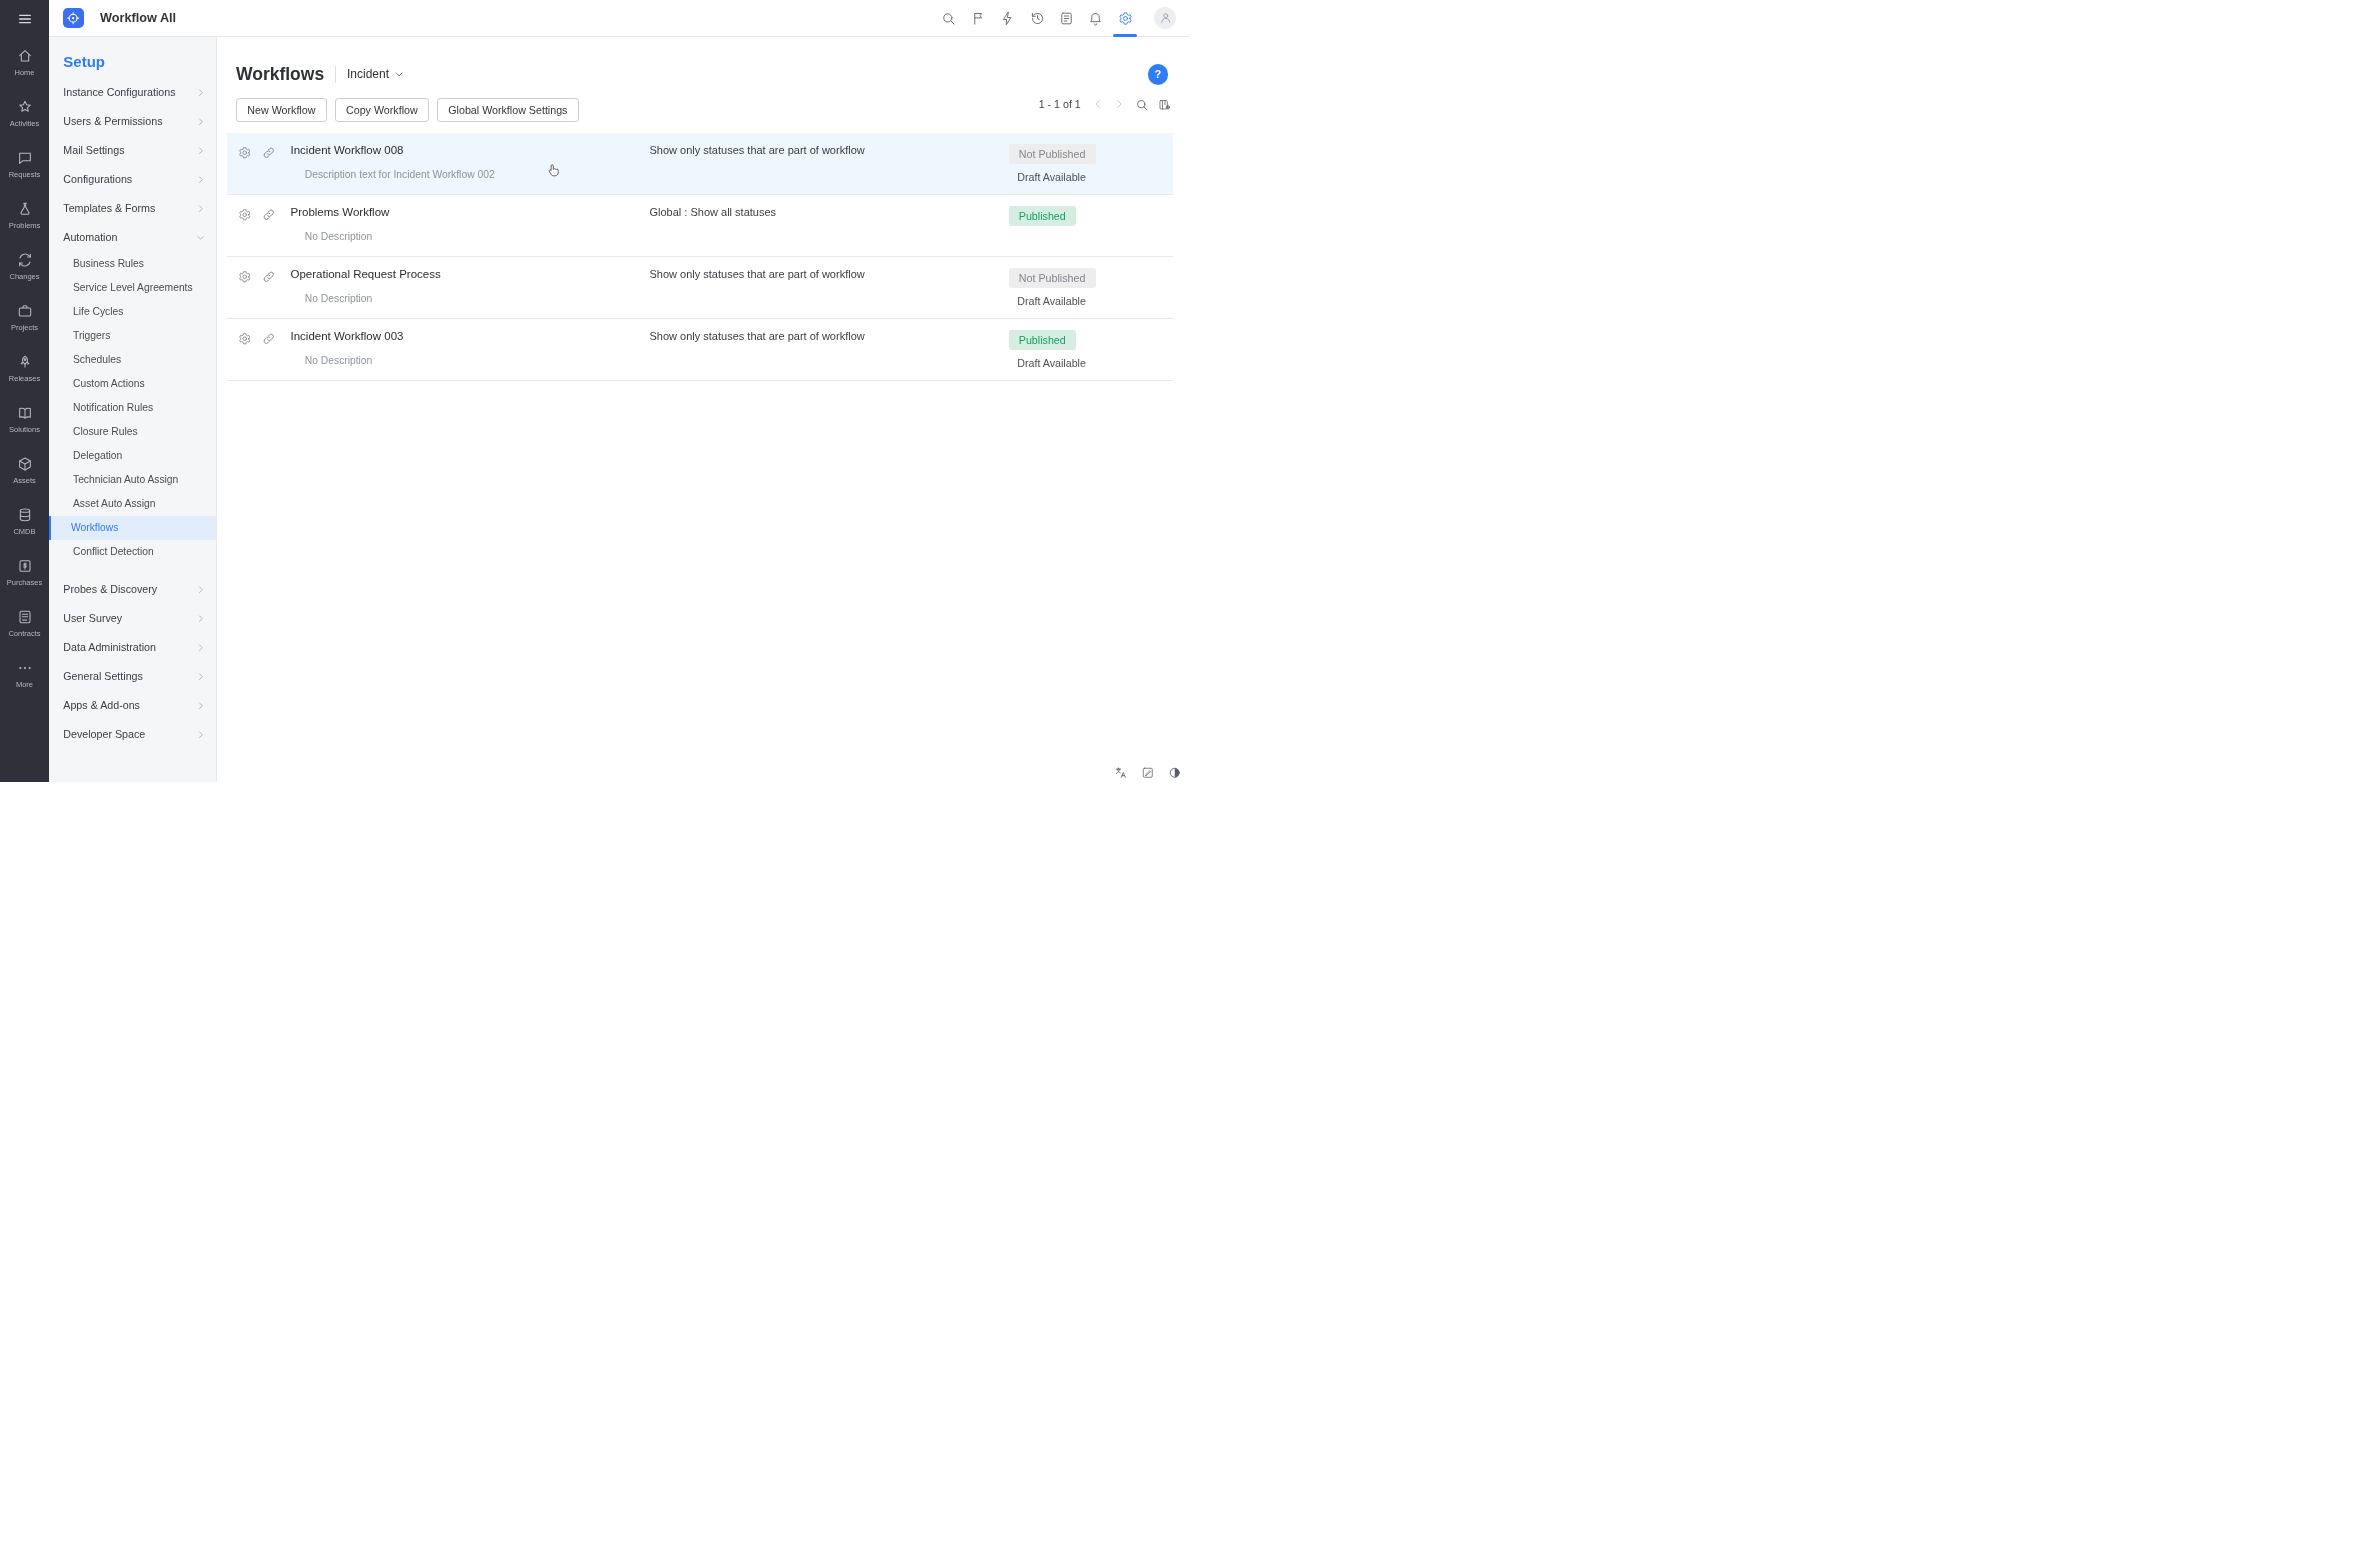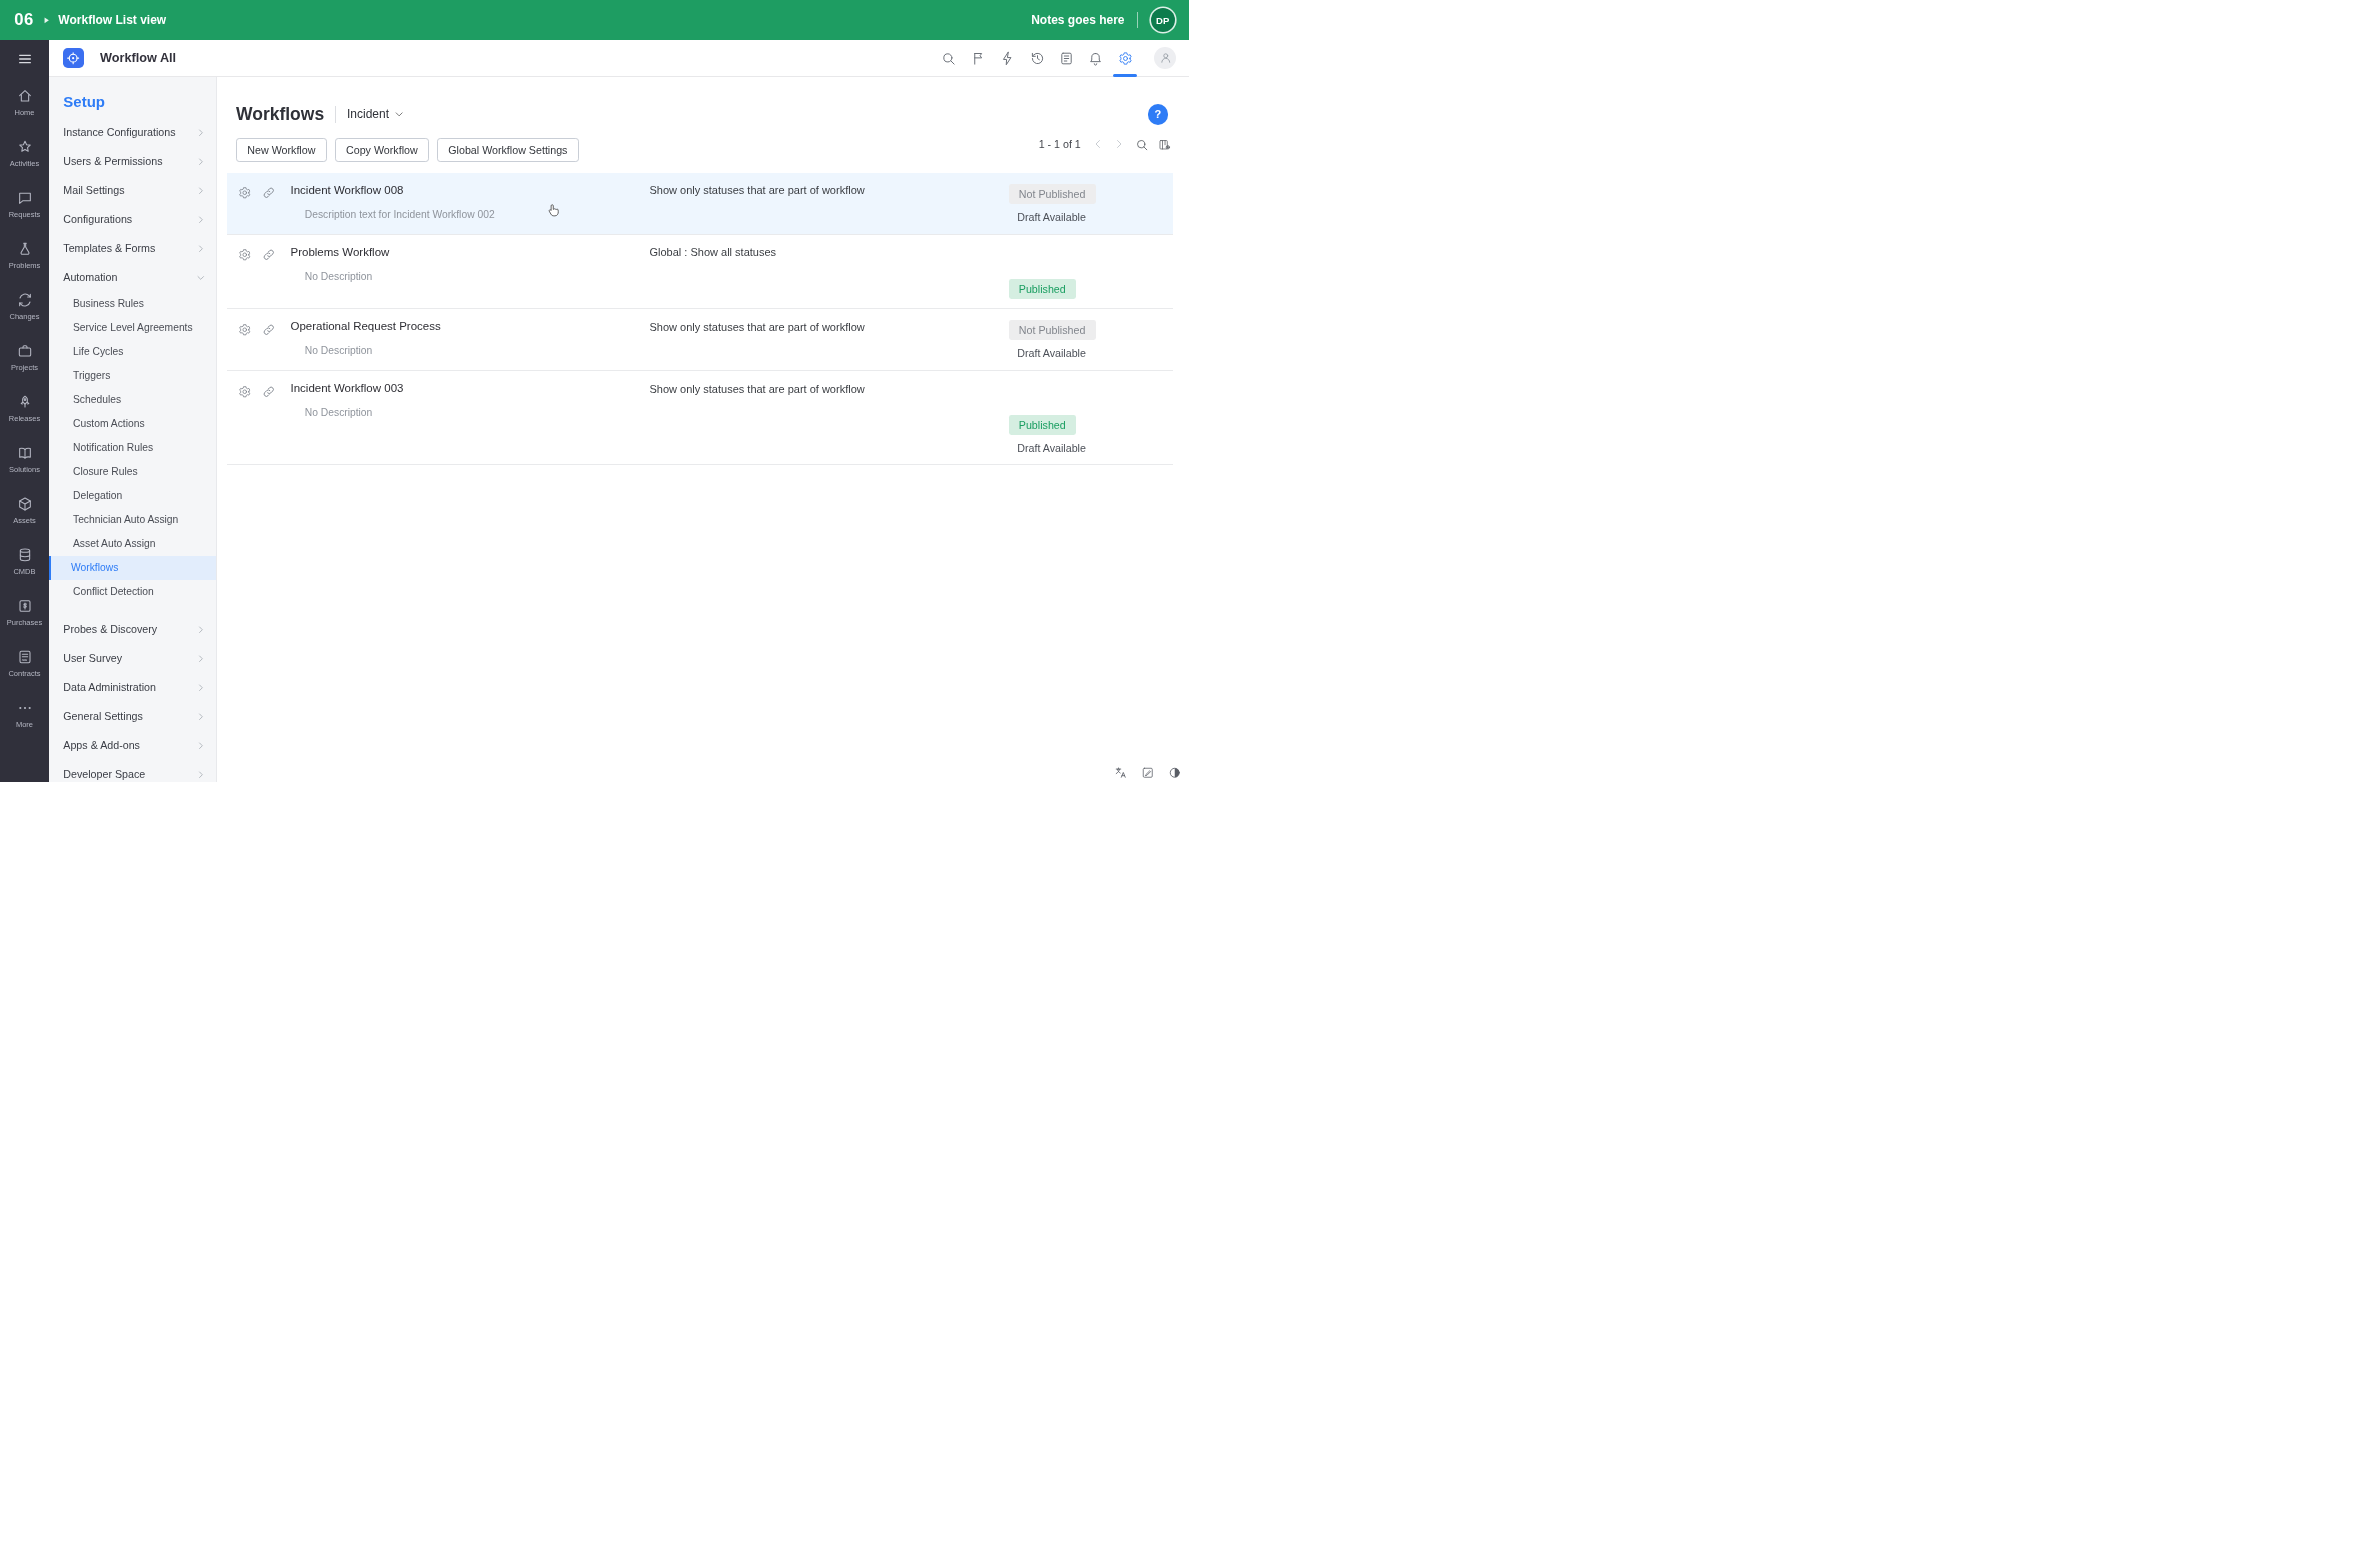--- a/index.html
+++ b/index.html
@@ -114,52 +114,36 @@
   .th { font-size:10.7px; color:#5f6368; }
   .trow { min-height:62px; border-bottom:0.8px solid #e9eaec; padding:11px 0 9.5px 0; position:relative; }
   .trow.highlighted { background:var(--row-highlight,#eef6fe); }
   .cell-icons { display:flex; gap:11px; align-items:flex-start; padding-left:11px; padding-top:2.4px; }
   .row-ic { width:13.5px; height:13.5px; display:inline-flex; color:#7a8089; cursor:pointer; }
   .row-ic svg { width:100%; height:100%; }
   .wf-name { font-size:11.5px; font-weight:500; color:#2d2d33; cursor:pointer; }
   .wf-desc { font-size:10.3px; color:#8f949c; margin-top:13px; padding-left:14.3px; }
   .wf-settings { font-size:11px; color:#3a3d42; padding-top:0.8px; }
   .badge { display:inline-block; padding:4px 10.3px; border-radius:2.4px; font-size:10.7px; }
-  .badge.published { background:var(--published-bg,#d5eee1); color:var(--published-text,#1a9e61);margin-top:33px; }
+  .badge.published { background:var(--published-bg,#d5eee1); color:var(--published-text,#1a9e61); }
   .badge.not-published { background:var(--unpublished-bg,#ededee); color:var(--unpublished-text,#82868d); }
   .draft-note { font-size:10.7px; color:#4c5058; margin-top:7.2px; padding-left:8.7px; }
   .cursor-hand { position:absolute; left:318px; top:30px; width:16px; height:16px; pointer-events:none; }
   .cursor-hand svg { width:100%; height:100%; }
 
   
   .corner-tools { position:absolute; right:8px; bottom:2.4px; display:flex; gap:13.5px; color:#5a5e66; }
   .corner-tools .c-ic { width:13.5px; height:13.5px; display:inline-flex; cursor:pointer; }
   .corner-tools svg { width:100%; height:100%; }
 </style>
 </head>
 <body>
 
 <div class="page">
 
-  <header class="topbar">
-    <div class="tb-left">
-      <span class="tb-num">06</span>
-      <span class="tb-caret">
-          <svg viewBox="0 0 24 24" fill="currentColor">
-            <path d="M7 4l12 8-12 8z"></path>
-          </svg>
-        </span>
-      <span class="tb-title">Workflow List view</span>
-    </div>
-    <div class="tb-right">
-      <span class="tb-notes">Notes goes here</span>
-      <span class="tb-div"></span>
-      <div class="tb-avatar">DP</div>
-    </div>
-  </header>
 
   <div class="app-row">
     <nav class="rail">
       <div class="rail-burger">
         <span>
             <svg viewBox="0 0 24 24" fill="none" stroke="currentColor" stroke-width="2" stroke-linecap="round" stroke-linejoin="round">
               <path d="M4 6.5h16M4 12h16M4 17.5h16"></path>
             </svg>
           </span>
       </div>

